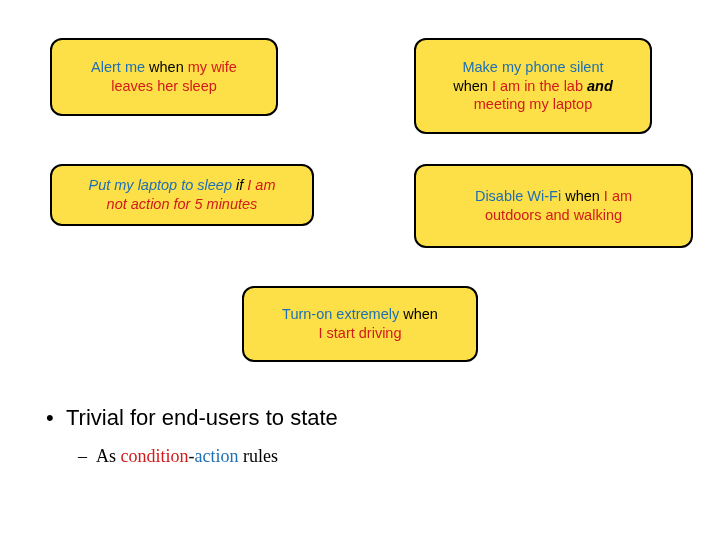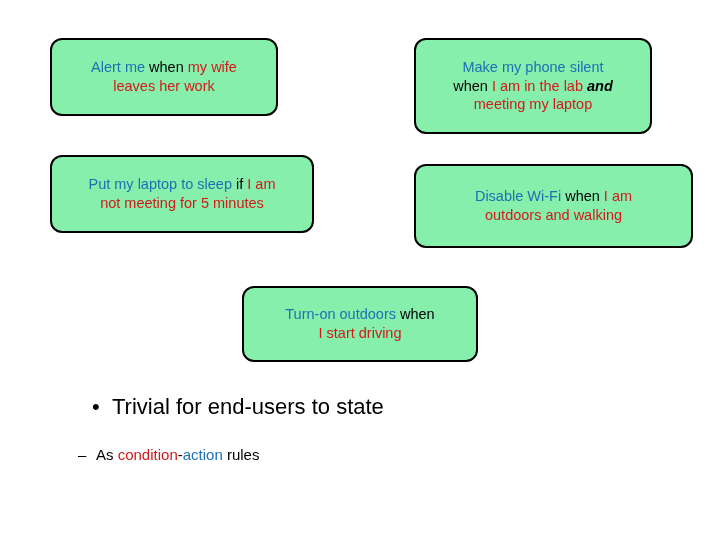--- a/index.html
+++ b/index.html
@@ -18,101 +18,102 @@
   .slide {
     position: relative;
     width: 720px;
     height: 540px;
   }
   .rule-box {
     position: absolute;
     box-sizing: border-box;
     border: 2px solid #000000;
     border-radius: 12px;
-    background: #86efac;
+    background: #fde047;
     display: flex;
     align-items: center;
     justify-content: center;
     text-align: center;
     line-height: 1.28;
     font-size: 14.5px;
   }
   .rule-box .line {
     display: block;
   }
   .blue { color: #1f6fb2; }
   .red  { color: #d21a1a; }
   .black { color: #000000; }
   .ital { font-style: italic; font-weight: bold; }
 
   
   #box-alert-wife   { left: 50px;  top: 38px;  width: 228px; height: 78px; }
   #box-phone-silent { left: 414px; top: 38px;  width: 238px; height: 96px; text-align: center; }
-  #box-laptop-sleep { left: 50px;  top: 155px; width: 264px; height: 78px; }
+  #box-laptop-sleep { left: 50px;  top: 164px; width: 264px; height: 62px; font-style: italic; }
   #box-disable-wifi { left: 414px; top: 164px; width: 279px; height: 84px; }
   #box-bluetooth    { left: 242px; top: 286px; width: 236px; height: 76px; }
 
   
   .bullet-l1 {
     position: absolute;
     font-size: 22px;
     color: #000000;
     white-space: nowrap;
   }
   .bullet-l1 .dot {
     display: inline-block;
     width: 20px;
   }
   .bullet-l2 {
     position: absolute;
-    font-size: 15px;
+    font-size: 18px;
     color: #000000;
     white-space: nowrap;
+    font-family: Liberation Serif, serif;
   }
   .bullet-l2 .dash {
     display: inline-block;
     width: 18px;
   }
-  #bullet-1 { left: 46px;  top: 394px; margin-left: 46px; }
+  #bullet-1 { left: 46px;  top: 405px; }
   #bullet-2 { left: 78px;  top: 446px; }
   #bullet-3 { left: 46px;  top: 480px; }
 </style>
 </head>
 <body>
 
 <div class="slide">
 
   <div class="rule-box" id="box-alert-wife">
       <div>
         <span class="line"><span class="blue">Alert me </span><span class="black">when </span><span class="red">my wife</span></span>
-        <span class="line"><span class="red">leaves her work</span></span>
+        <span class="line"><span class="red">leaves her sleep</span></span>
       </div>
     </div>
   <div class="rule-box" id="box-phone-silent">
       <div>
         <span class="line"><span class="blue">Make my phone silent</span></span>
         <span class="line"><span class="black">when </span><span class="red">I am in the lab </span><span class="black ital">and</span></span>
         <span class="line"><span class="red">meeting my laptop</span></span>
       </div>
     </div>
   <div class="rule-box" id="box-laptop-sleep">
       <div>
         <span class="line"><span class="blue">Put my laptop to sleep </span><span class="black">if </span><span class="red">I am</span></span>
-        <span class="line"><span class="red">not meeting </span><span class="red">for 5 minutes</span></span>
+        <span class="line"><span class="red">not action </span><span class="red">for 5 minutes</span></span>
       </div>
     </div>
   <div class="rule-box" id="box-disable-wifi">
       <div>
         <span class="line"><span class="blue">Disable Wi-Fi </span><span class="black">when </span><span class="red">I am</span></span>
         <span class="line"><span class="red">outdoors and walking</span></span>
       </div>
     </div>
   <div class="rule-box" id="box-bluetooth">
       <div>
-        <span class="line"><span class="blue">Turn-on outdoors </span><span class="black">when</span></span>
+        <span class="line"><span class="blue">Turn-on extremely </span><span class="black">when</span></span>
         <span class="line"><span class="red">I start driving</span></span>
       </div>
     </div>
 
   <div class="bullet-l1" id="bullet-1"><span class="dot">•</span><span class="black">Trivial for end-users to state</span></div>
   <div class="bullet-l2" id="bullet-2"><span class="dash">–</span><span class="black">As </span><span class="red">condition</span><span class="black">-</span><span class="blue">action</span><span class="black"> rules</span></div>
 
 </div>
 
 </body></html>

